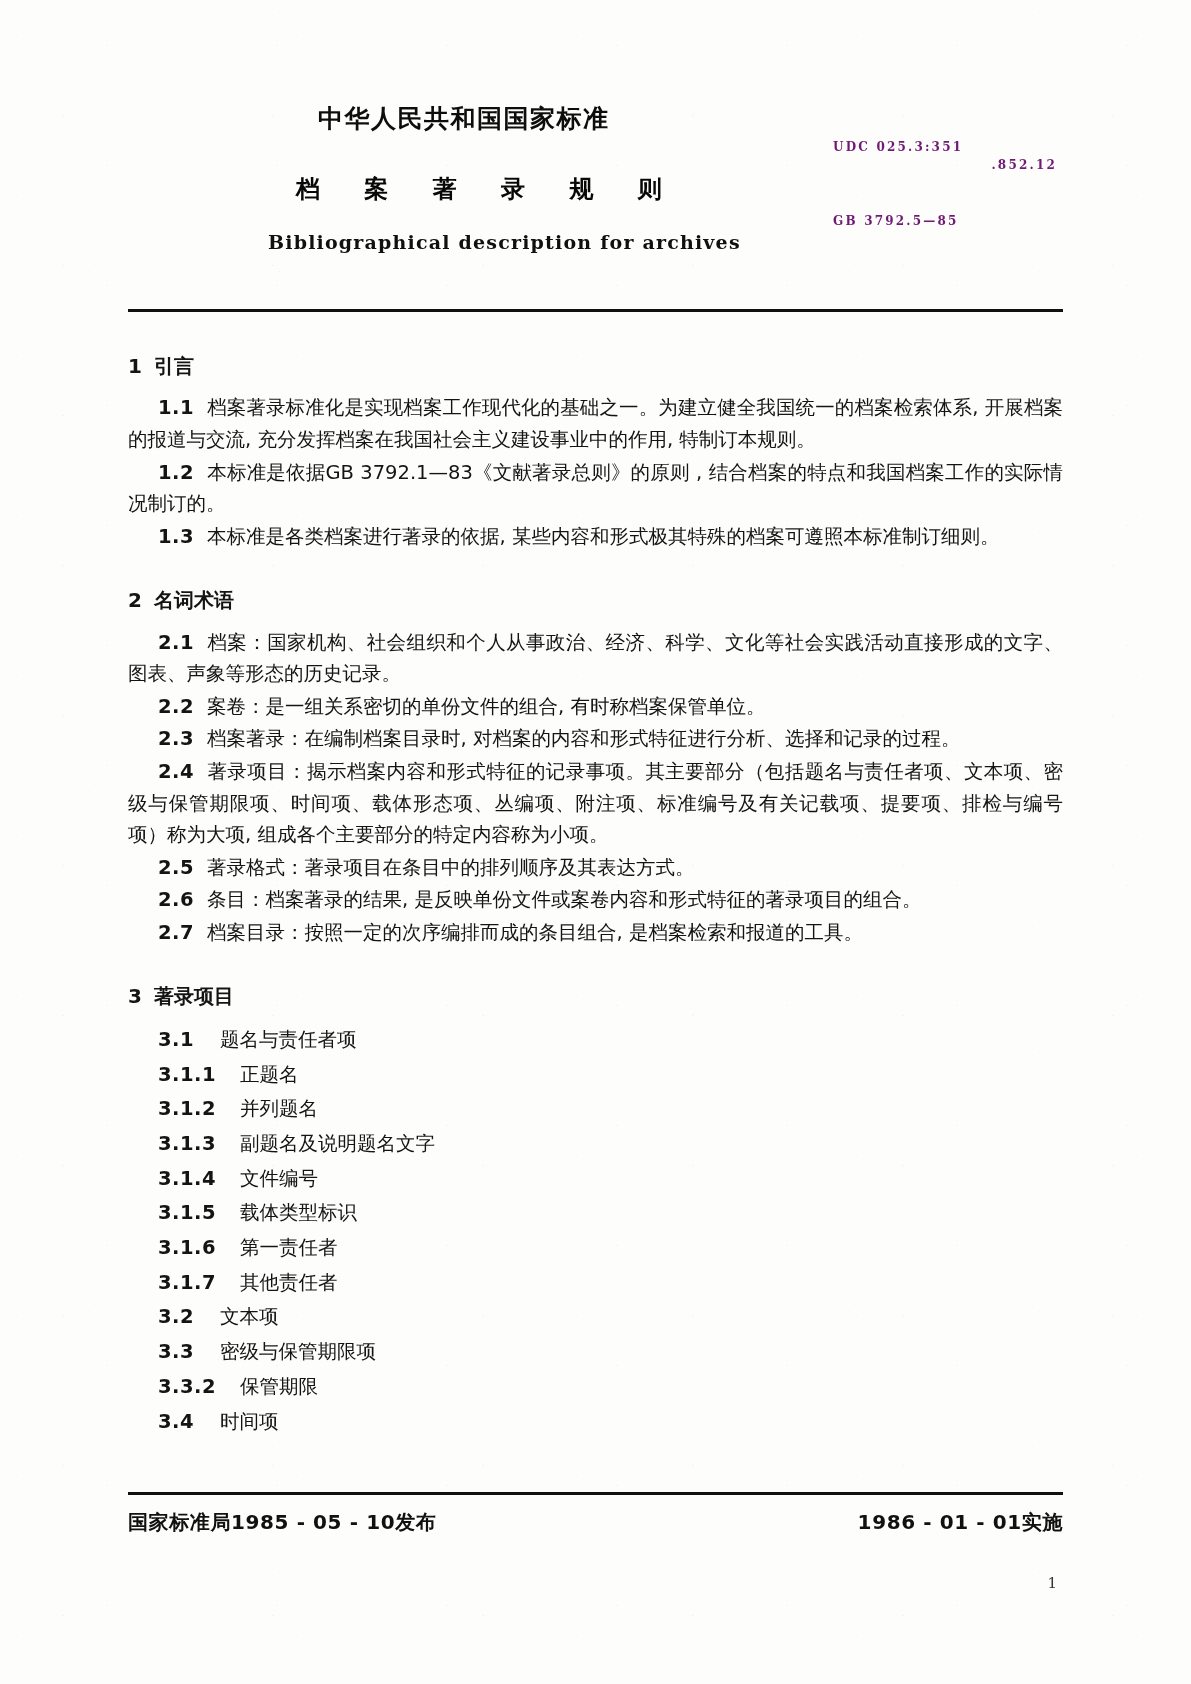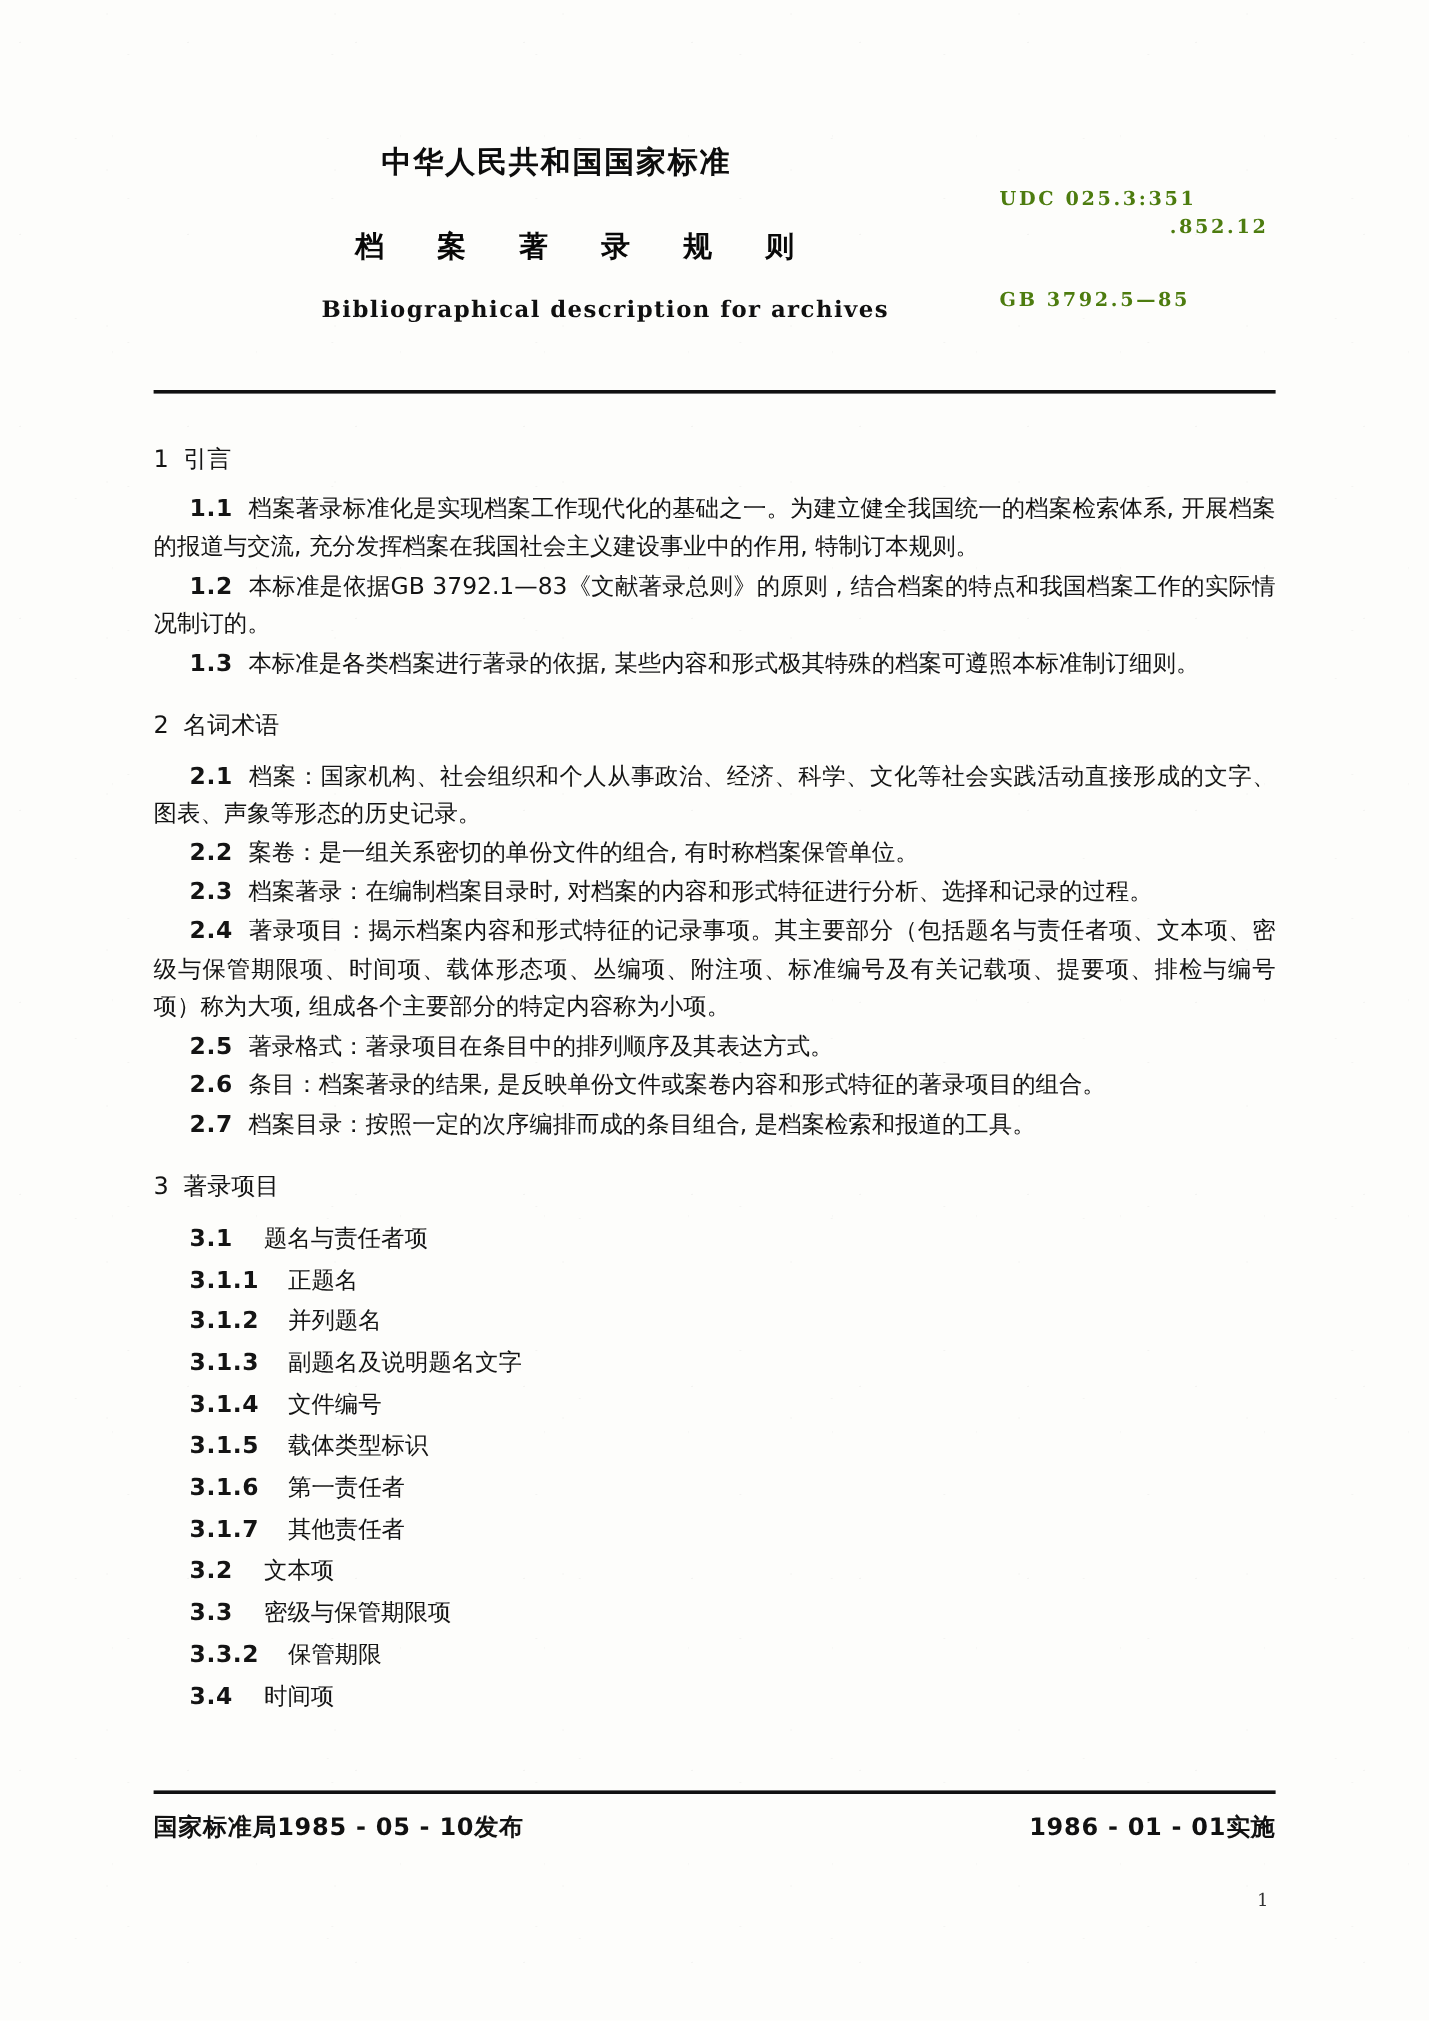--- a/index.html
+++ b/index.html
@@ -39,21 +39,20 @@
     left: 128px;
     top: 0;
     width: 935px;
     height: 100%;
   }
 
   
   .header-block {
     position: relative;
     padding-top: 102px;
-    margin-top: 16px;
   }
   .nat-std {
     font-family: "DejaVu Sans", "Liberation Sans", sans-serif;
     font-weight: 700;
     font-size: 25px;
     letter-spacing: 1.5px;
     text-align: left;
     padding-left: 190px;
     color: #0d0d0d;
   }
@@ -75,46 +74,46 @@
     color: #101010;
   }
   .codes {
     position: absolute;
     right: 0;
     top: 140px;
     text-align: left;
     width: 230px;
     font-family: "DejaVu Serif", "Liberation Serif", serif;
     font-weight: 700;
-    font-size: 16px;
+    font-size: 12px;
     letter-spacing: 2.2px;
-    color: #4d7c0f;
+    color: #701a75;
   }
   .udc-line1 { white-space: nowrap; }
   .udc-line2 { text-align: right; padding-right: 6px; margin-top: 4px; }
   .gb-line { margin-top: 42px; white-space: nowrap; }
 
   .rule {
     margin-top: 56px;
     height: 0;
     border-top: 3px solid #111;
     width: 100%;
   }
 
   
   .body-area {
     margin-top: 38px;
     font-size: 19.5px;
     line-height: 1.62;
     color: #141414;
   }
   .sec-head {
-    font-weight: 400;
+    font-weight: 700;
     font-size: 20px;
-    margin-top: 20px;
+    margin-top: 32px;
     margin-bottom: 10px;
   }
   .sec-head .num { margin-right: 12px; }
   .para {
     margin: 0 0 1px 0;
     text-indent: 0;
     text-align: justify;
   }
   .para .num {
     font-weight: 700;

